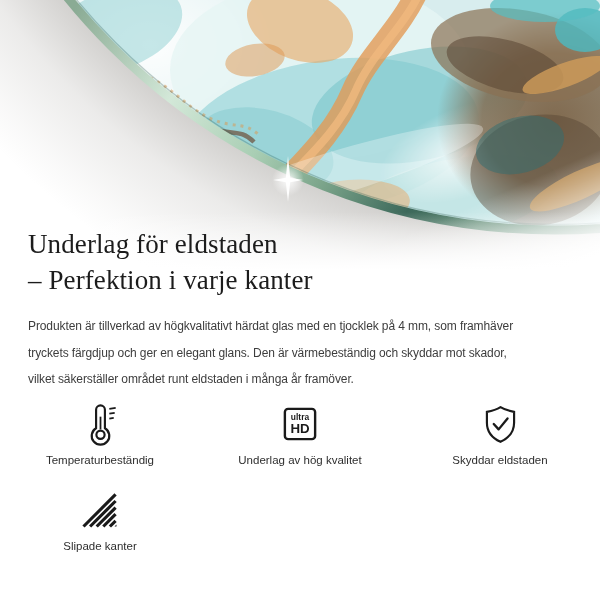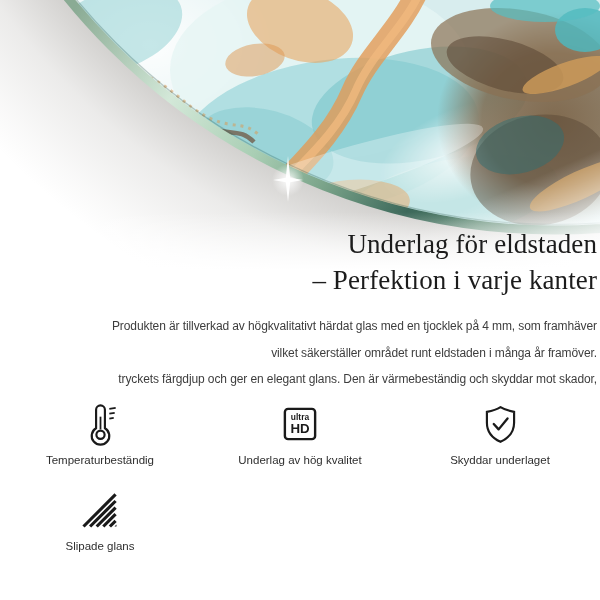--- a/index.html
+++ b/index.html
@@ -2,21 +2,21 @@
 <html><head>
 <meta charset="utf-8">
 <style>
   html,body{margin:0;padding:0;}
   body{
     width:600px;height:600px;position:relative;overflow:hidden;
     background:#ffffff;
     font-family:"Liberation Sans","DejaVu Sans",sans-serif;
   }
   .hero-svg{position:absolute;top:0;left:0;display:block;}
-  .content{position:absolute;left:52px;top:226px;width:545px;z-index:2;text-align:right;}
+  .content{position:absolute;left:28px;top:226px;width:545px;z-index:2;}
   .page-title{
     margin:0;
     font-family:"Liberation Serif","DejaVu Serif",serif;
     font-weight:400;
     font-size:27px;line-height:36px;
     color:#1c1c1c;letter-spacing:.1px;
   }
   .page-title span{display:block;white-space:nowrap;}
   .intro{
     margin:15px 0 0 0;
@@ -141,22 +141,22 @@
   <rect x="0" y="0" width="600" height="300" fill="url(#gBottom)"></rect>
 </svg>
 
 <div class="content">
   <h1 class="page-title">
     <span>Underlag för eldstaden</span>
     <span>– Perfektion i varje kanter</span>
   </h1>
   <p class="intro">
     <span>Produkten är tillverkad av högkvalitativt härdat glas med en tjocklek på 4 mm, som framhäver</span>
+    <span>tryckets färgdjup och ger en elegant glans. Den är värmebeständig och skyddar mot skador,</span>
     <span>vilket säkerställer området runt eldstaden i många år framöver.</span>
-    <span>tryckets färgdjup och ger en elegant glans. Den är värmebeständig och skyddar mot skador,</span>
   </p>
 </div>
 
 <div class="features">
 
   <div class="feature">
     <div class="icon-box">
       <svg class="fsvg" width="47" height="47" viewBox="0 0 48 48" fill="none" stroke="#1a1a1a" stroke-width="2.2">
         <path d="M19.5,9 a4.5,4.5 0 0 1 9,0 v18.8 a9,9 0 1 1 -9,0 Z"></path>
         <circle cx="24" cy="34.5" r="4.2"></circle>
@@ -178,32 +178,32 @@
     <span class="feature-label">Underlag av hög kvalitet</span>
   </div>
 
   <div class="feature">
     <div class="icon-box">
       <svg class="fsvg" width="45" height="45" viewBox="0 0 48 48" fill="none" stroke="#1a1a1a" stroke-width="2.3">
         <path d="M24,5.5 C28,8 33,9.5 38.5,10.5 V22 C38.5,31.5 32.5,38.5 24,42.5 C15.5,38.5 9.5,31.5 9.5,22 V10.5 C15,9.5 20,8 24,5.5 Z"></path>
         <path d="M16.8,23.5 L22,29.2 L31.5,17.5" stroke-width="2.5" stroke-linecap="round" stroke-linejoin="round"></path>
       </svg>
     </div>
-    <span class="feature-label">Skyddar underlaget</span>
+    <span class="feature-label">Skyddar eldstaden</span>
   </div>
 
 
   <div class="feature">
     <div class="icon-box">
       <svg class="fsvg" width="44" height="44" viewBox="0 0 48 48" stroke="#1a1a1a" stroke-width="3.4" fill="#1a1a1a">
         <path d="M6,42 L41,7" fill="none"></path>
         <path d="M13.2,42 L41,14.2" fill="none"></path>
         <path d="M20.4,42 L41,21.4" fill="none"></path>
         <path d="M27.6,42 L41,28.6" fill="none"></path>
         <path d="M34.8,42 L41,35.8" fill="none"></path>
         <path d="M39.8,42 L42,39.8 L42,42 Z" stroke="none"></path>
       </svg>
     </div>
-    <span class="feature-label">Slipade glans</span>
+    <span class="feature-label">Slipade kanter</span>
   </div>
 
 
 </div>
 
 </body></html>

